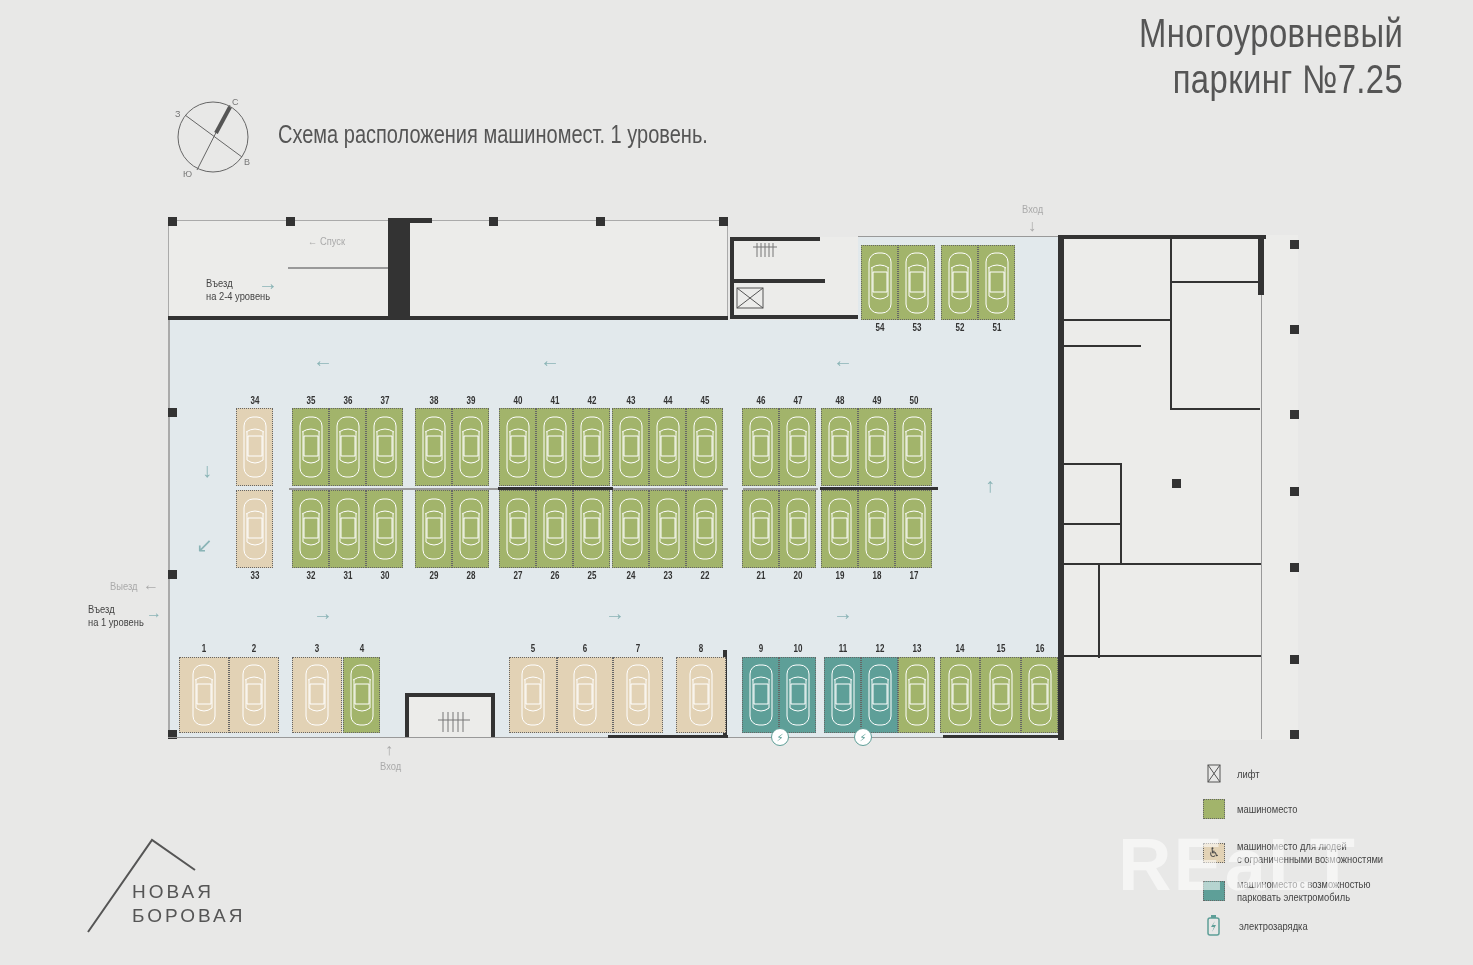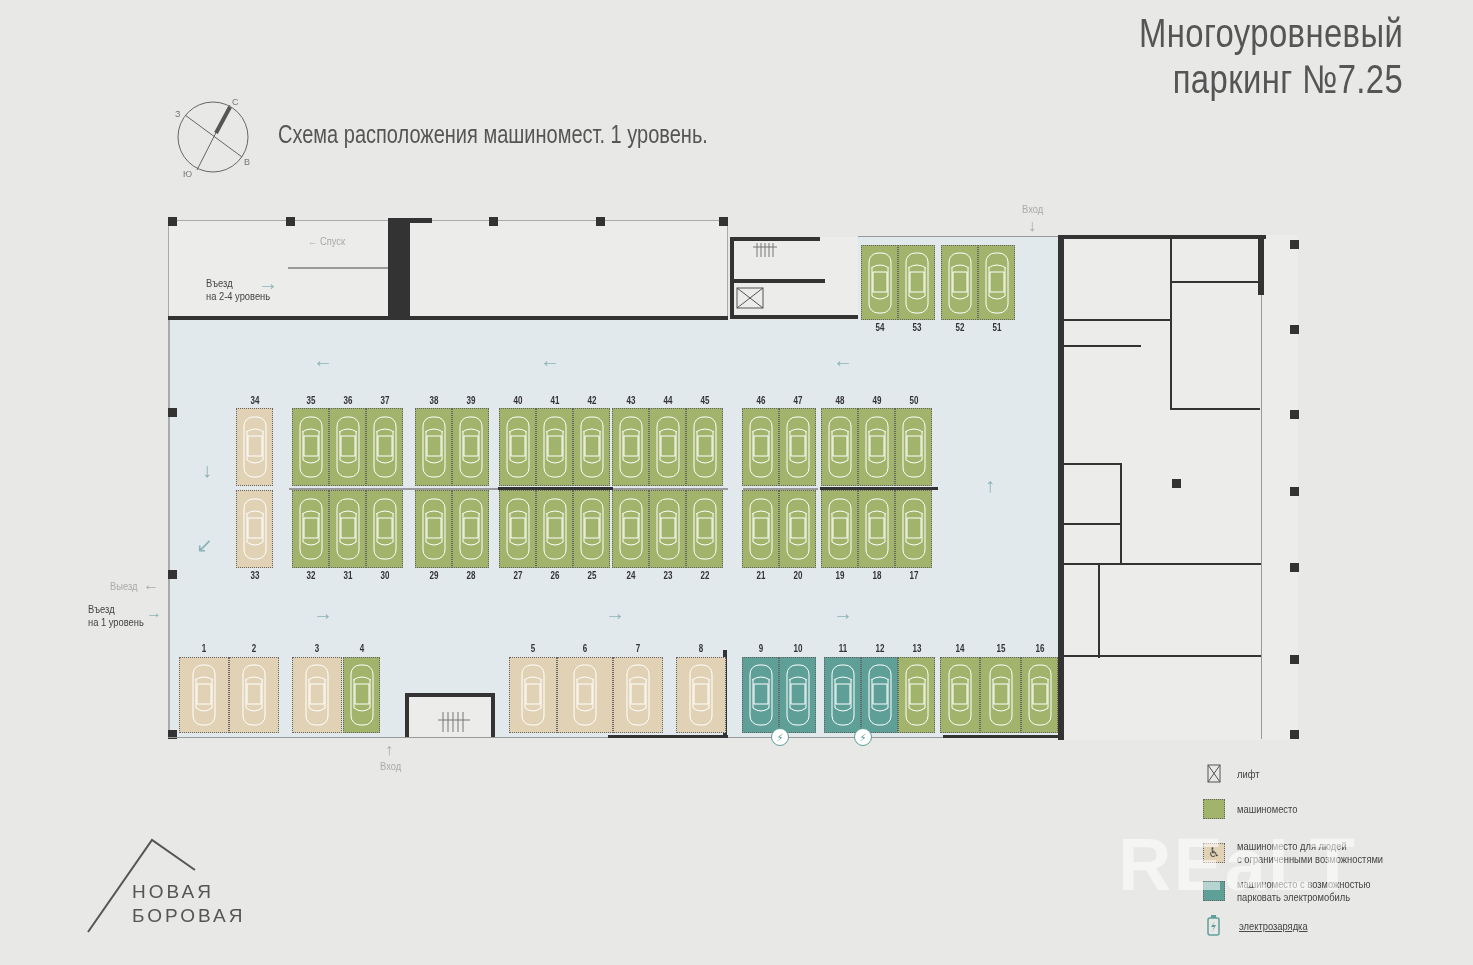--- a/index.html
+++ b/index.html
@@ -905,21 +905,21 @@
       <div>с ограниченными возможностями</div>
     </span>
 </div>
 <div class="legend-row" style="top:878px;">
   <span class="legend-sw" style="background:#5e9f98;"></span>
   <span class="legend-tx">
       <div>машиноместо с возможностью</div>
       <div>парковать электромобиль</div>
     </span>
 </div>
-<div class="legend-row" style="top:915px;text-decoration:underline;">
+<div class="legend-row" style="top:915px;">
   <svg width="14" height="22" style="margin:0 18px 0 4px;">
       <rect x="1" y="3" width="11" height="17" rx="2" fill="none" stroke="#5e9f98" stroke-width="1.5"></rect>
       <rect x="4" y="0" width="5" height="3" fill="#5e9f98"></rect>
       <path d="M8 6 L4 12 L7 12 L5 17 L9 10 L6 10 Z" fill="#5e9f98"></path>
     </svg>
   <span class="legend-tx">электрозарядка</span>
 </div>
 
 <div class="watermark">REaLT</div>
 

